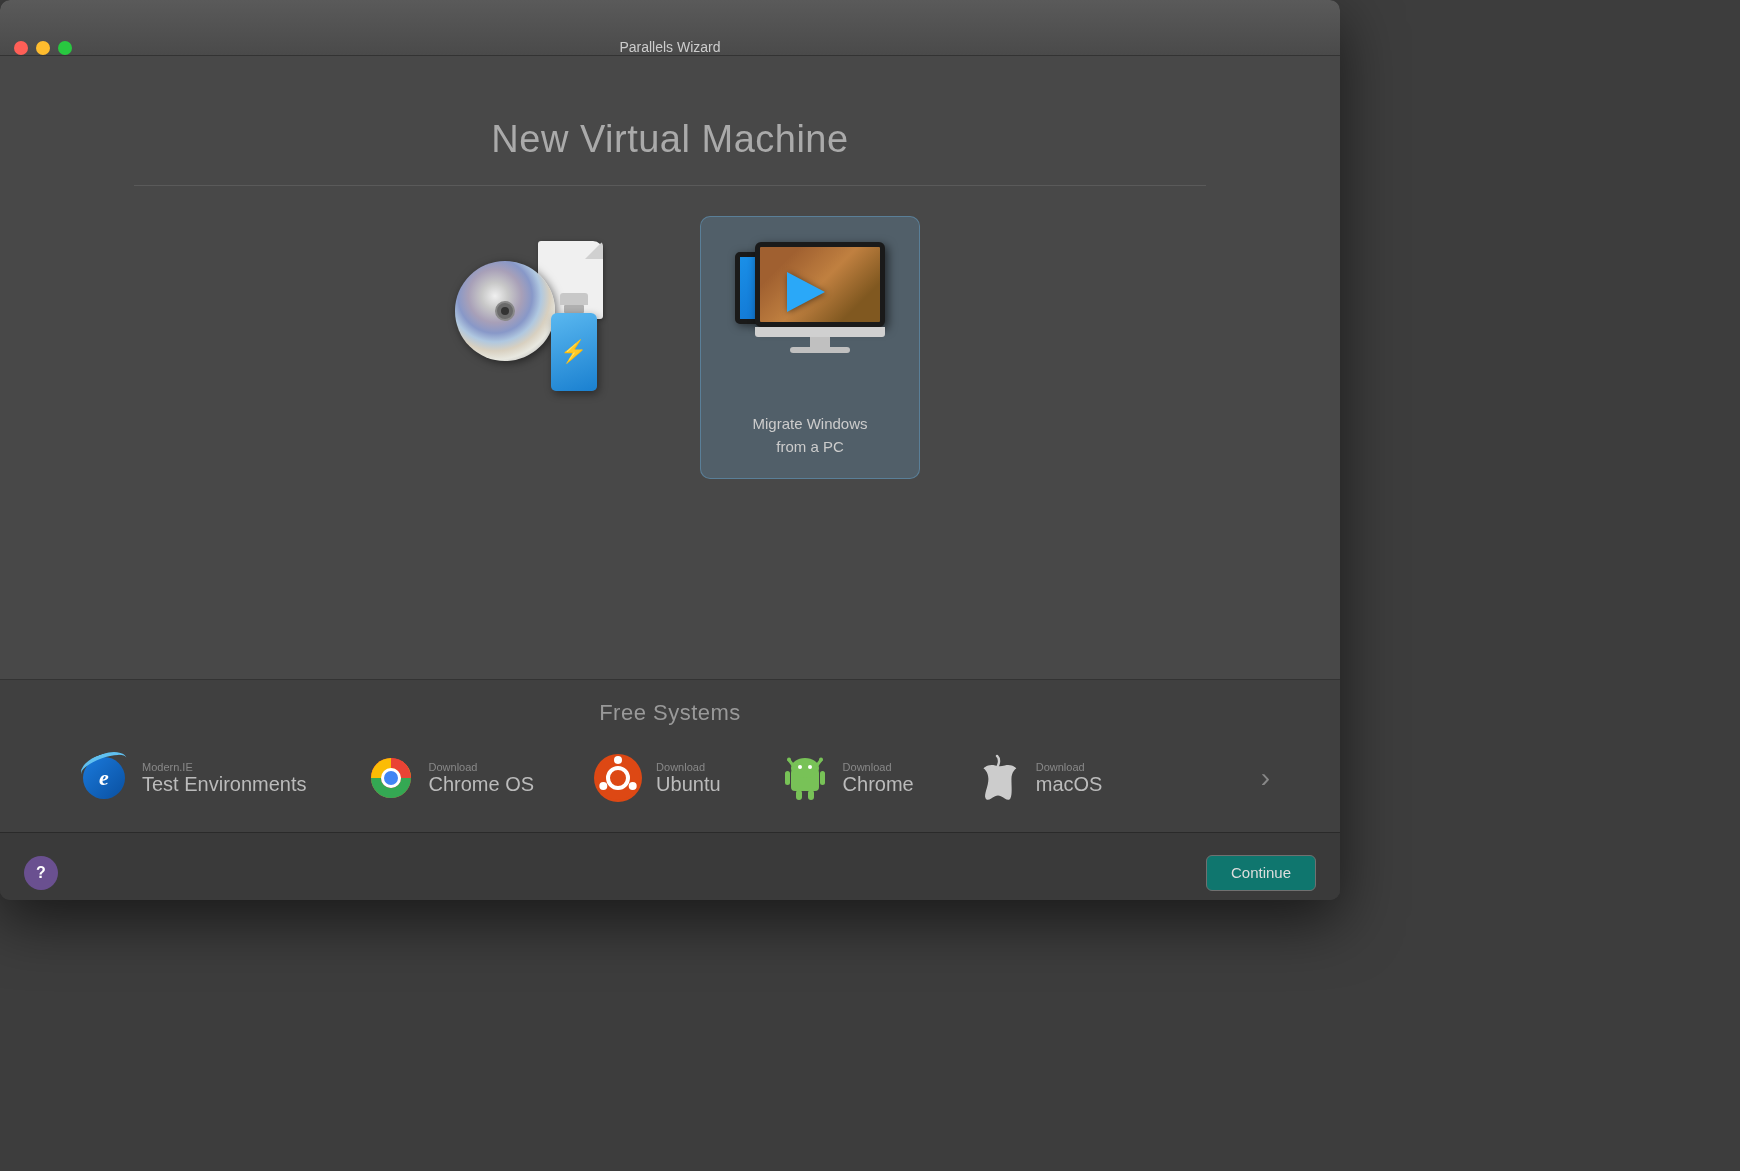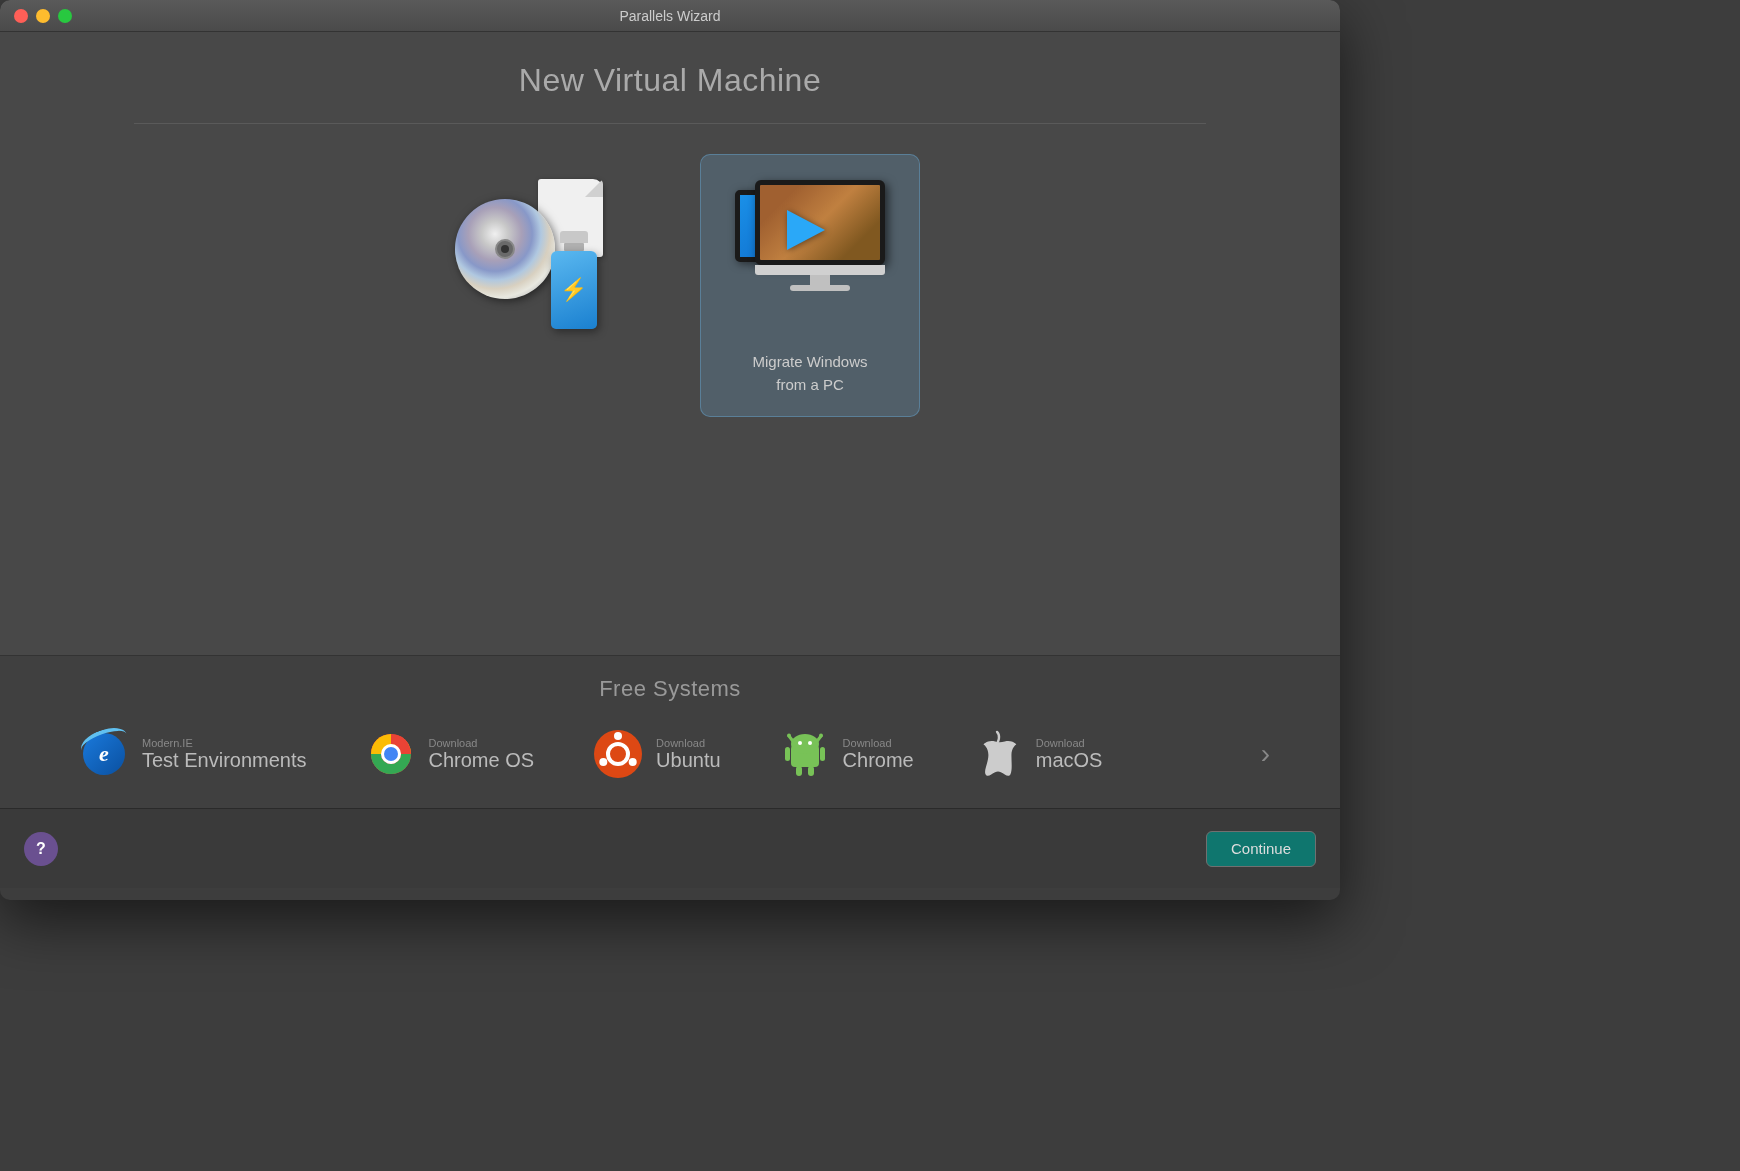--- a/index.html
+++ b/index.html
@@ -10,23 +10,23 @@
       background: #3d3d3d;
       font-family: -apple-system, 'Helvetica Neue', Arial, sans-serif;
       overflow: hidden;
       border-radius: 10px;
       box-shadow: 0 20px 60px rgba(0,0,0,0.6);
     }
 
     
     .titlebar {
       background: linear-gradient(to bottom, #5a5a5a, #4a4a4a);
-      height: 32px;
-      display: flex;
-      align-items: center;
+      height: 56px;
+      display: flex;
+      align-items: flex-end;
       justify-content: center;
       position: relative;
       border-radius: 10px 10px 0 0;
       border-bottom: 1px solid #333;
     }
 
     .titlebar-buttons {
       position: absolute;
       left: 14px;
       display: flex;
@@ -66,24 +66,25 @@
       width: 100%;
       padding: 30px 0 30px;
       display: flex;
       flex-direction: column;
       align-items: center;
       flex: 1;
     }
 
     .nvm-title {
       color: #aaa;
-      font-size: 32px;
+      font-size: 38px;
       font-weight: 300;
       letter-spacing: 0.5px;
       margin-bottom: 24px;
+      margin-top: 32px;
     }
 
     .nvm-divider {
       width: 80%;
       height: 1px;
       background: #5a5a5a;
       margin-bottom: 30px;
     }
 
     .nvm-options {

